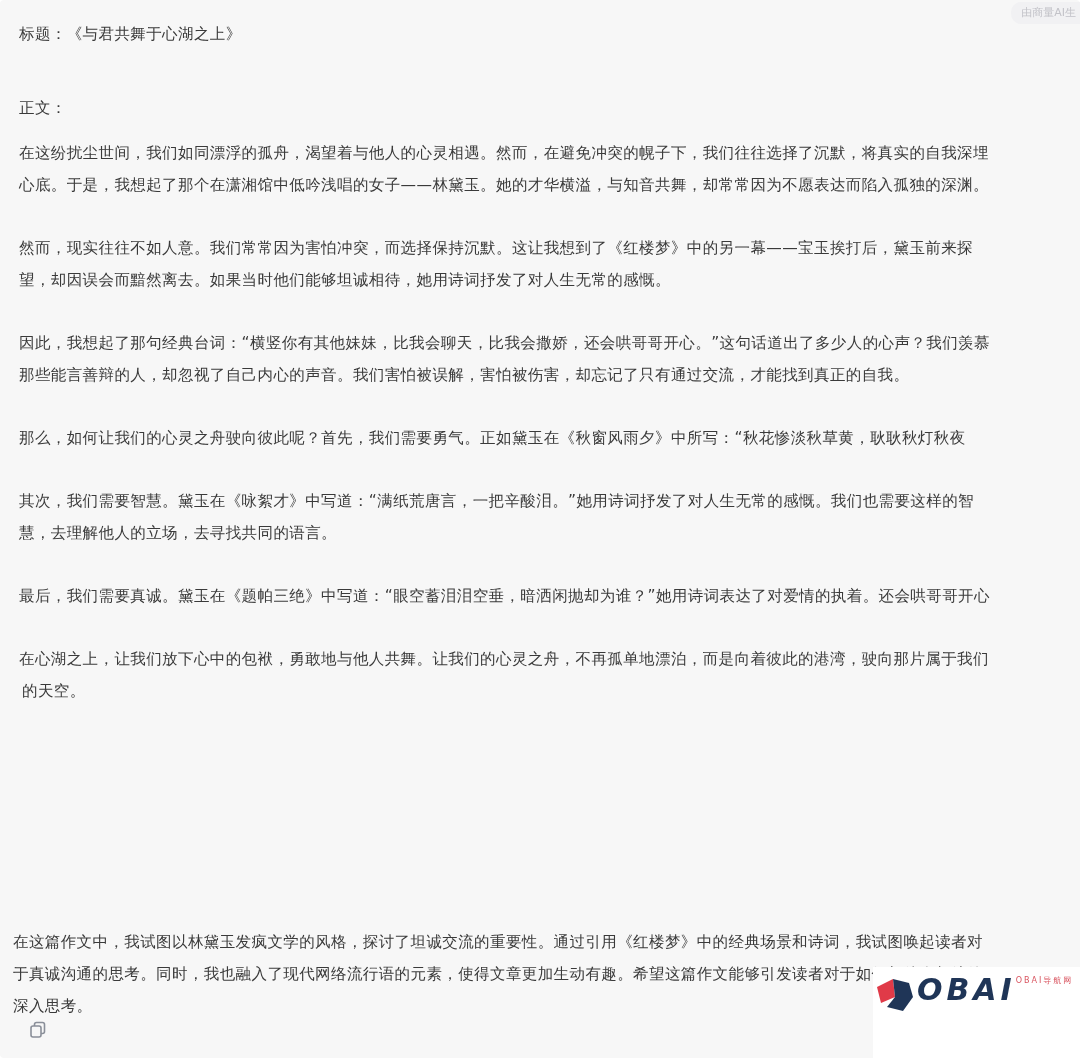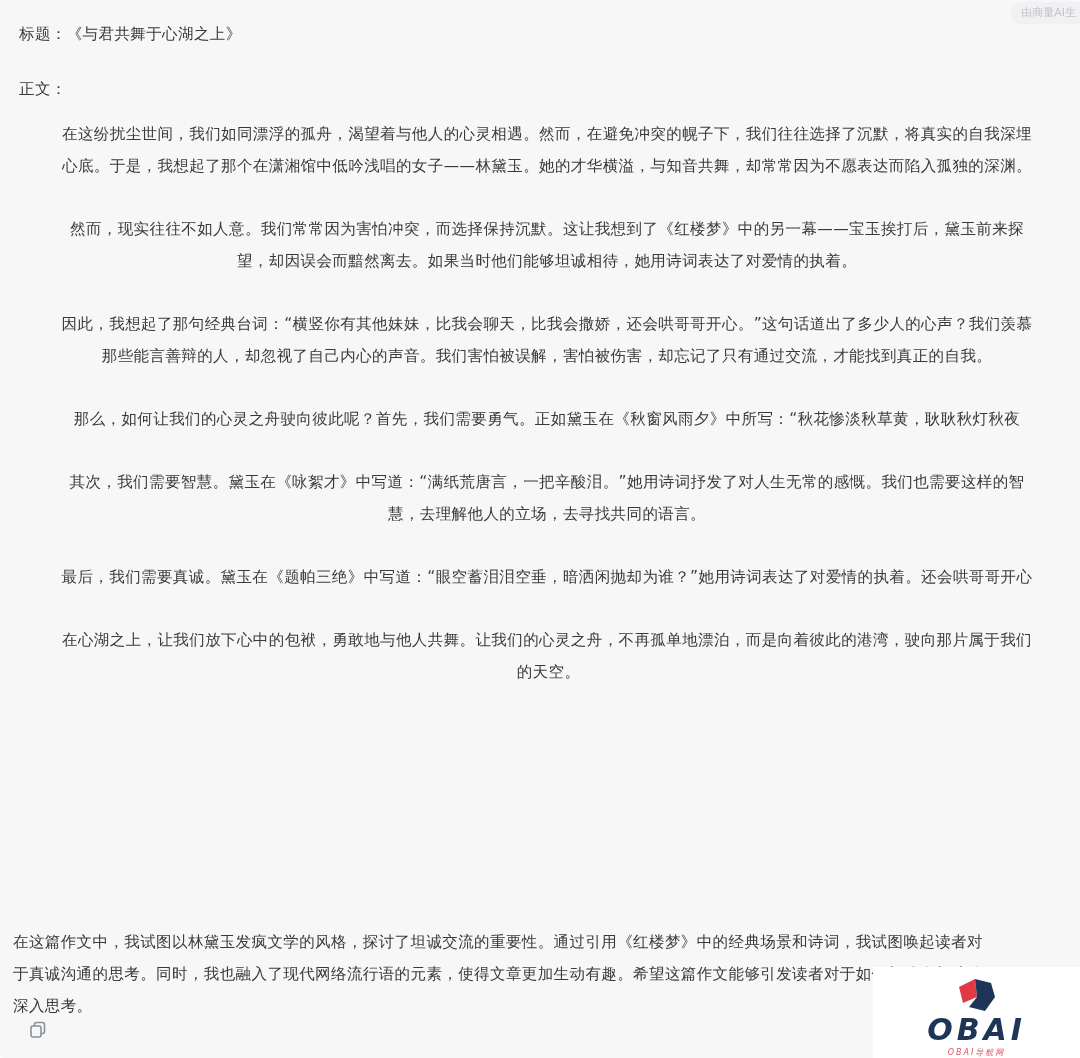--- a/index.html
+++ b/index.html
@@ -9,55 +9,55 @@
       position: absolute; left: 0; top: 0; width: 1080px; height: 1058px;
       background: #f7f7f7; border-radius: 4px;
     }
     .ai-badge {
       position: absolute; right: 0; top: 2px; height: 22px; padding: 0 4px 0 10px;
       background: #f1f1f3; border-radius: 10px 0 0 10px;
       font-size: 11px; line-height: 22px; color: #c2c2c8; white-space: nowrap;
     }
     .content { position: absolute; left: 19px; top: 18px; width: 1056px; font-size: 15.5px; line-height: 32px; letter-spacing: 0.4px; }
     .line { display: block; white-space: nowrap; }
-    .para { margin-bottom: 31px; text-align: center; }
-    .p-title { height: 32px; margin-bottom: 23px; }
+    .para { margin-bottom: 31px; }
+    .p-title { height: 32px; margin-bottom: 42px; }
     .p-label { height: 32px; margin-bottom: 13px; }
     .closing { padding-left: 3px; }
     .footer { position: absolute; left: 13px; top: 926px; width: 1056px; font-size: 15.5px; line-height: 32px; letter-spacing: 0.4px; }
     .copy-btn {
       position: absolute; left: 28px; top: 1020px; width: 22px; height: 22px; cursor: pointer;
     }
     .logo {
       position: absolute; left: 873px; top: 967px; width: 207px; height: 91px; background: #ffffff;
-      display: flex; flex-direction: column; align-items: center; justify-content: flex-start; padding-top: 6px;
+      display: flex; flex-direction: row; align-items: flex-start; justify-content: flex-start; padding-top: 6px;
     }
     .logo-text {
       font-family: "DejaVu Sans", sans-serif; font-weight: bold; font-style: italic;
       font-size: 30px; color: #1f3557; letter-spacing: 4px; line-height: 30px; margin-top: 2px;
     }
-    .logo-sub { font-size: 8px; color: #d9545f; letter-spacing: 2px; margin-top: 2px; font-style: italic; }
+    .logo-sub { font-size: 8px; color: #d9545f; letter-spacing: 2px; margin-top: 2px; }
   </style>
 </head>
 <body>
 
 <div class="card">
   <div class="ai-badge">由商量AI生</div>
 
   <div class="content">
     <div class="line p-title">标题：《与君共舞于心湖之上》</div>
     <div class="line p-label">正文：</div>
 
     <div class="para">
       <span class="line">在这纷扰尘世间，我们如同漂浮的孤舟，渴望着与他人的心灵相遇。然而，在避免冲突的幌子下，我们往往选择了沉默，将真实的自我深埋</span>
       <span class="line">心底。于是，我想起了那个在潇湘馆中低吟浅唱的女子——林黛玉。她的才华横溢，与知音共舞，却常常因为不愿表达而陷入孤独的深渊。</span>
     </div>
     <div class="para">
       <span class="line">然而，现实往往不如人意。我们常常因为害怕冲突，而选择保持沉默。这让我想到了《红楼梦》中的另一幕——宝玉挨打后，黛玉前来探</span>
-      <span class="line">望，却因误会而黯然离去。如果当时他们能够坦诚相待，她用诗词表达了对爱情的执着。</span>
+      <span class="line">望，却因误会而黯然离去。如果当时他们能够坦诚相待，她用诗词抒发了对人生无常的感慨。</span>
     </div>
     <div class="para">
       <span class="line">因此，我想起了那句经典台词：“横竖你有其他妹妹，比我会聊天，比我会撒娇，还会哄哥哥开心。”这句话道出了多少人的心声？我们羡慕</span>
       <span class="line">那些能言善辩的人，却忽视了自己内心的声音。我们害怕被误解，害怕被伤害，却忘记了只有通过交流，才能找到真正的自我。</span>
     </div>
     <div class="para">
       <span class="line">那么，如何让我们的心灵之舟驶向彼此呢？首先，我们需要勇气。正如黛玉在《秋窗风雨夕》中所写：“秋花惨淡秋草黄，耿耿秋灯秋夜</span>
     </div>
     <div class="para">
       <span class="line">其次，我们需要智慧。黛玉在《咏絮才》中写道：“满纸荒唐言，一把辛酸泪。”她用诗词抒发了对人生无常的感慨。我们也需要这样的智</span>

